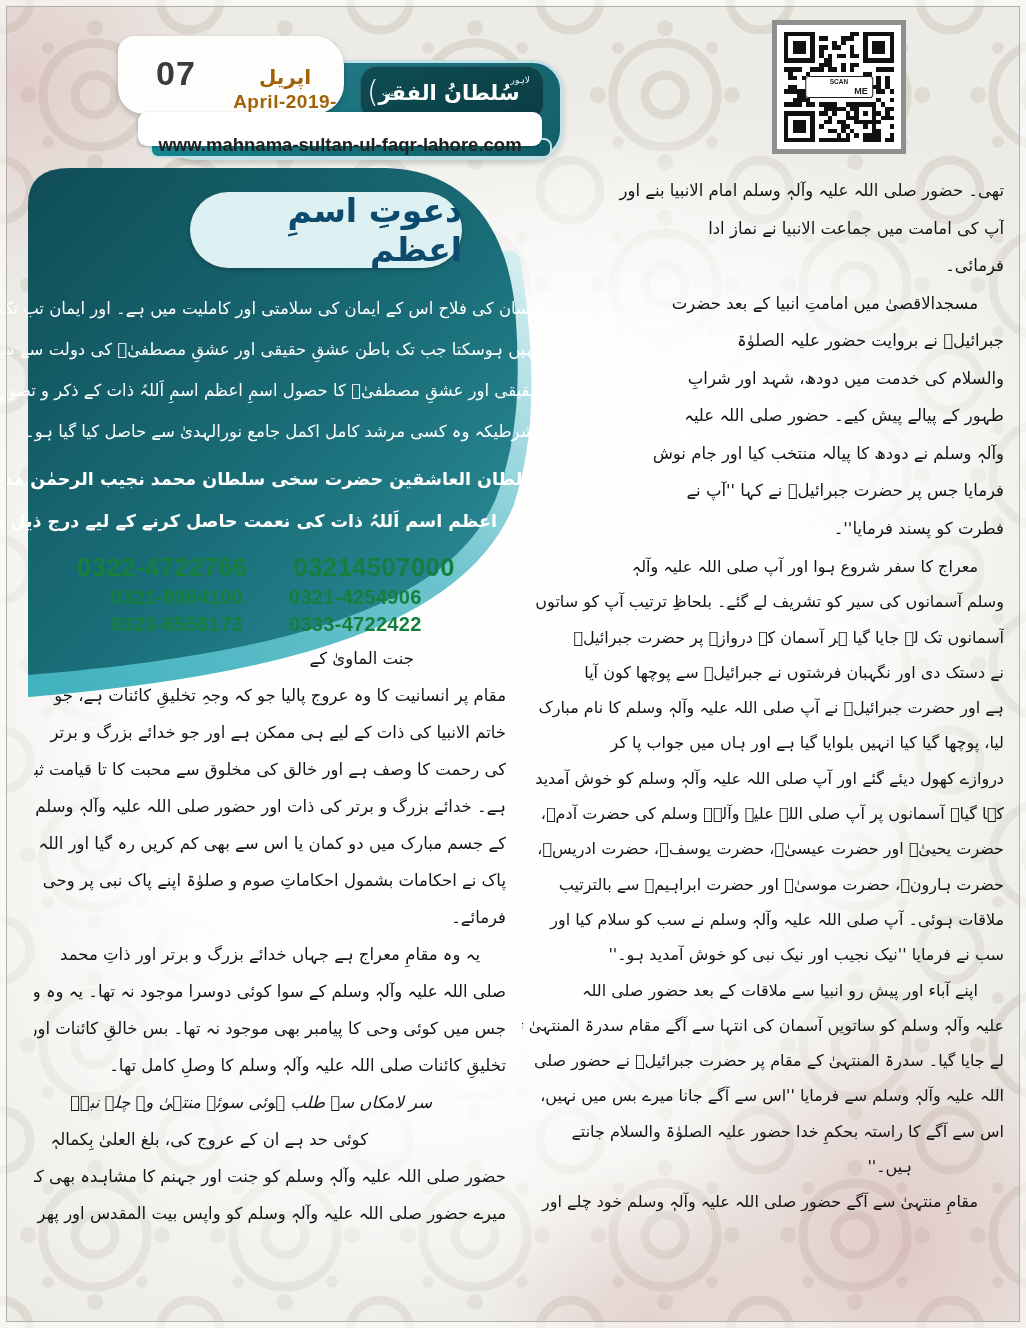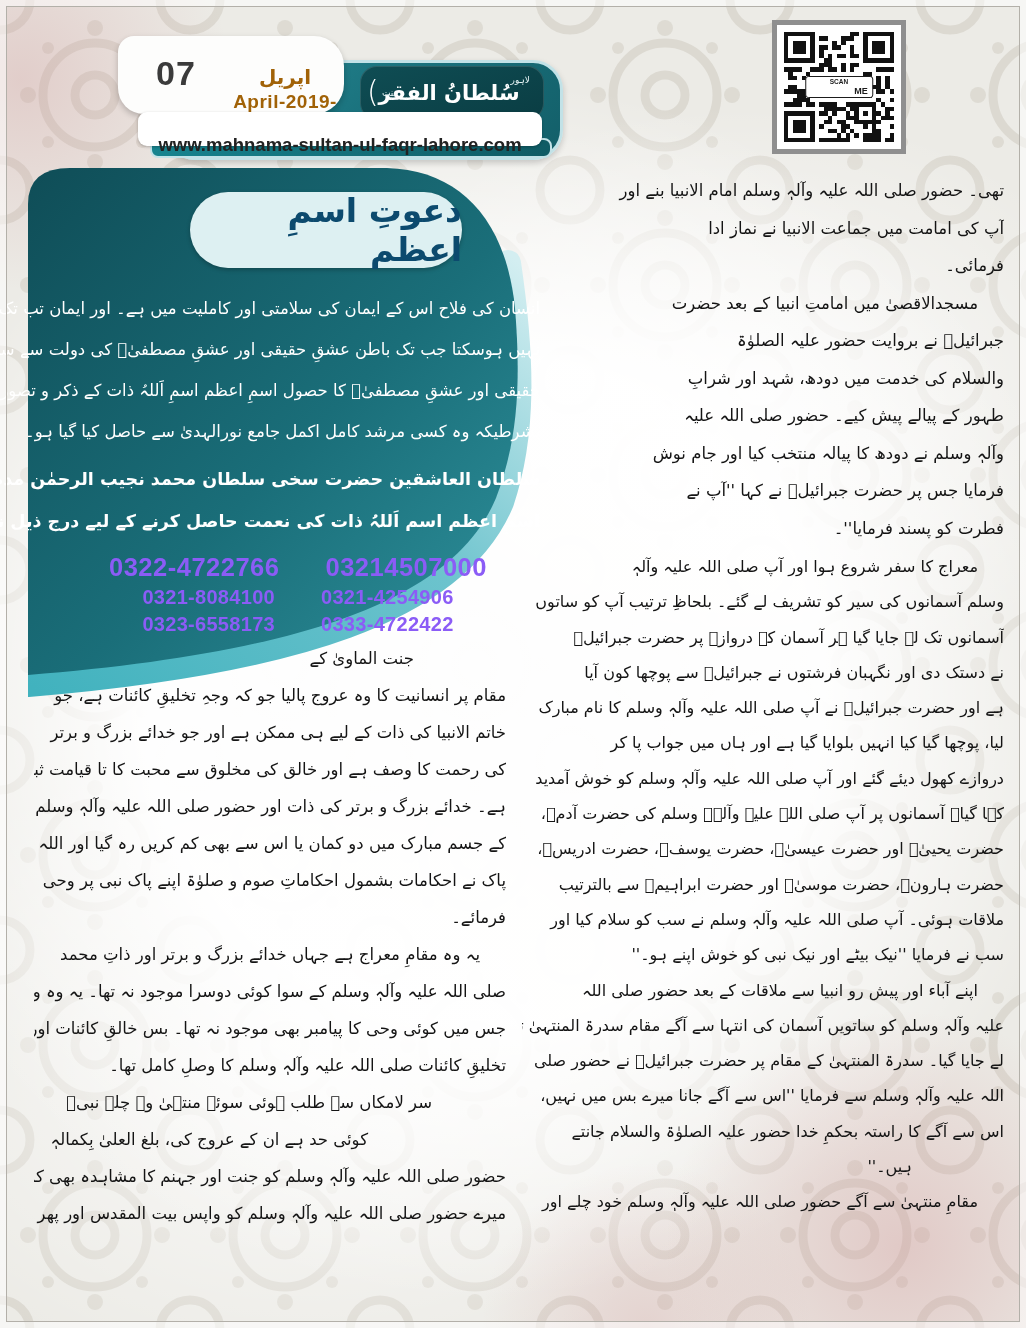--- a/index.html
+++ b/index.html
@@ -55,36 +55,36 @@
   
   .blob{position:absolute;left:28px;top:168px;width:540px;height:545px;z-index:10;}
   .blob svg{position:absolute;left:0;top:0;}
   .title-pill{position:absolute;left:162px;top:24px;width:272px;height:76px;border-radius:42px;
       background:#ddf0f2;display:flex;align-items:center;justify-content:center;box-shadow:0 2px 4px rgba(0,0,0,.25);}
   .title-pill span{color:#0c4a6e;font-size:33px;font-weight:bold;direction:rtl;}
   .intro{position:absolute;left:12px;top:120px;width:500px;direction:rtl;text-align:center;color:#ffffff;}
   .intro .uline{font-size:16.5px;line-height:41px;white-space:nowrap;}
   .contact{position:absolute;left:10px;top:290px;width:502px;direction:rtl;text-align:center;color:#ffffff;}
   .contact .uline{font-size:17.5px;font-weight:bold;line-height:42px;white-space:nowrap;}
-  .phones{position:absolute;left:44px;top:382px;width:452px;text-align:right;color:#8b5cf6;
+  .phones{position:absolute;left:12px;top:382px;width:452px;text-align:right;color:#15803d;
           font-family:"Liberation Sans",sans-serif;direction:ltr;}
   .phone-row{display:flex;justify-content:center;gap:46px;}
   .phone-row.big span{font-size:25.5px;font-weight:bold;line-height:34px;letter-spacing:.5px;}
   .phone-row.small span{font-size:20px;font-weight:bold;line-height:27px;letter-spacing:.3px;}
   
   .col{position:absolute;direction:rtl;color:#141414;overflow:hidden;z-index:15;}
   .col .uline{font-size:16.5px;line-height:37px;white-space:nowrap;text-align:right;}
   .col-right-top{left:522px;top:172px;width:482px;padding-left:60px;box-sizing:border-box;}
   .col-right-top .uline{line-height:37.5px;}
   .col-right-bottom{left:522px;top:549px;width:482px;}
   .col-right-bottom .uline{line-height:35.3px;font-size:16px;}
   .col-left{left:34px;top:640px;width:472px;}
   .uline.ind{padding-right:26px;}
   .uline.ind2{padding-right:92px;}
-  .uline.poetry{padding-right:74px;letter-spacing:.5px;}
+  .uline.poetry{padding-right:74px;letter-spacing:.5px;font-style:italic;}
   .uline.poetry2{padding-right:138px;letter-spacing:.5px;}
 </style>
 </head>
 <body>
 
 <div class="page">
 
   <div class="pattern-layer">
     <svg width="1026" height="1328" xmlns="http://www.w3.org/2000/svg">
       <defs>
@@ -387,21 +387,21 @@
       <div class="uline">وسلم آسمانوں کی سیر کو تشریف لے گئے۔ بلحاظِ ترتیب آپ کو ساتوں</div>
       <div class="uline">آسمانوں تک لے جایا گیا ہر آسمان کے دروازے پر حضرت جبرائیلؑ</div>
       <div class="uline">نے دستک دی اور نگہبان فرشتوں نے جبرائیلؑ سے پوچھا کون آیا</div>
       <div class="uline">ہے اور حضرت جبرائیلؑ نے آپ صلی اللہ علیہ وآلہٖ وسلم کا نام مبارک</div>
       <div class="uline">لیا، پوچھا گیا کیا انہیں بلوایا گیا ہے اور ہاں میں جواب پا کر</div>
       <div class="uline">دروازے کھول دیئے گئے اور آپ صلی اللہ علیہ وآلہٖ وسلم کو خوش آمدید</div>
       <div class="uline">کہا گیا۔ آسمانوں پر آپ صلی اللہ علیہ وآلہٖ وسلم کی حضرت آدمؑ،</div>
       <div class="uline">حضرت یحییٰؑ اور حضرت عیسیٰؑ، حضرت یوسفؑ، حضرت ادریسؑ،</div>
       <div class="uline">حضرت ہارونؑ، حضرت موسیٰؑ اور حضرت ابراہیمؑ سے بالترتیب</div>
       <div class="uline">ملاقات ہوئی۔ آپ صلی اللہ علیہ وآلہٖ وسلم نے سب کو سلام کیا اور</div>
-      <div class="uline">سب نے فرمایا ''نیک بیٹے اور نیک نبی کو خوش اپنے ہو۔''</div>
+      <div class="uline">سب نے فرمایا ''نیک نجیب اور نیک نبی کو خوش آمدید ہو۔''</div>
       <div class="uline ind">اپنے آباء اور پیش رو انبیا سے ملاقات کے بعد حضور صلی اللہ</div>
       <div class="uline">علیہ وآلہٖ وسلم کو ساتویں آسمان کی انتہا سے آگے مقام سدرۃ المنتہیٰ تک</div>
       <div class="uline">لے جایا گیا۔ سدرۃ المنتہیٰ کے مقام پر حضرت جبرائیلؑ نے حضور صلی</div>
       <div class="uline">اللہ علیہ وآلہٖ وسلم سے فرمایا ''اس سے آگے جانا میرے بس میں نہیں،</div>
       <div class="uline">اس سے آگے کا راستہ بحکمِ خدا حضور علیہ الصلوٰۃ والسلام جانتے</div>
       <div class="uline ind2">ہیں۔''</div>
       <div class="uline ind">مقامِ منتہیٰ سے آگے حضور صلی اللہ علیہ وآلہٖ وسلم خود چلے اور</div>
     </div>
   <div class="col col-left">
       <div class="uline ind2">جنت الماویٰ کے</div>

